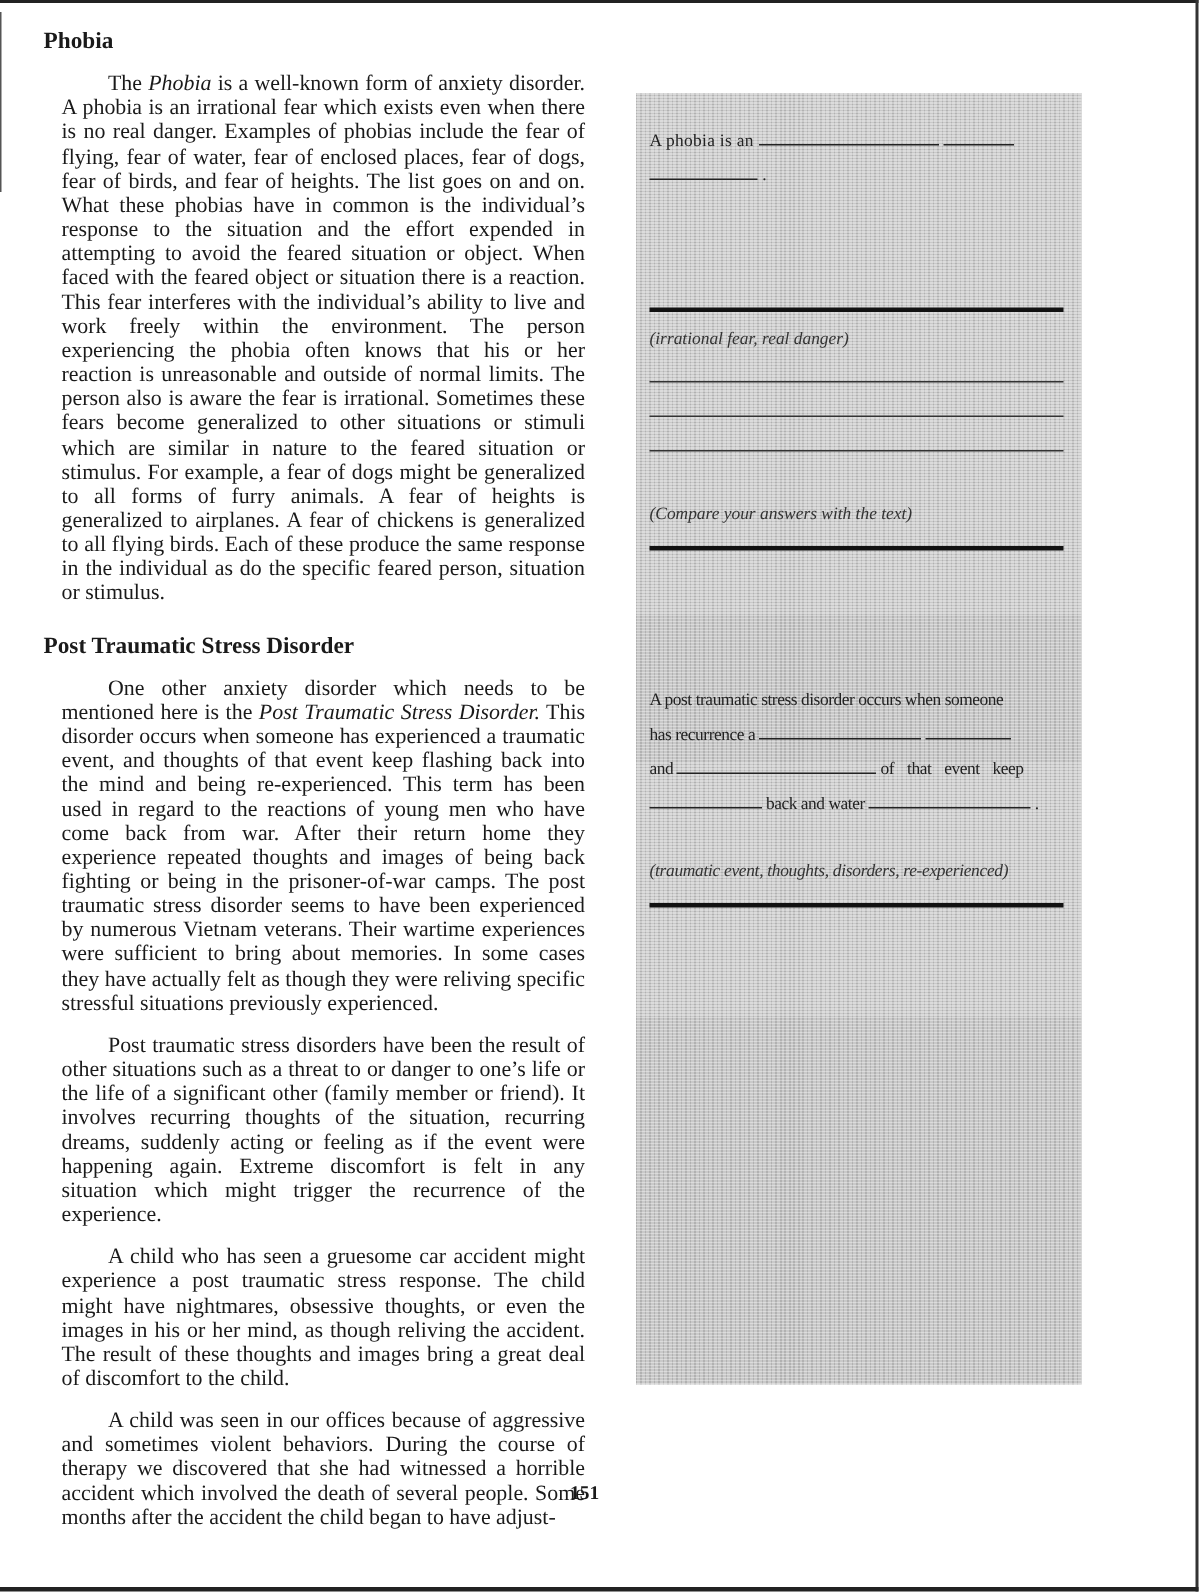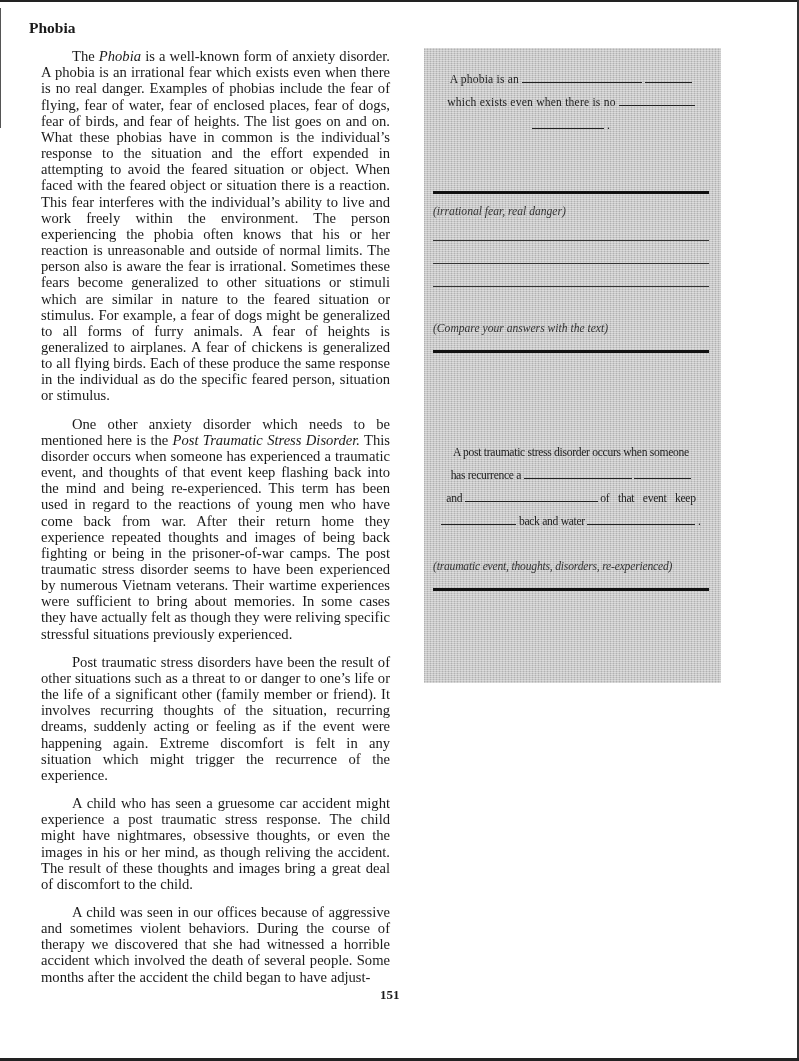--- a/index.html
+++ b/index.html
@@ -18,26 +18,25 @@
     font-size: 14.6px; line-height: 16.15px; text-align: justify;
   }
   .heading {
     font-weight: bold; font-size: 15.5px; margin: 0 0 9px 0; text-align: left;
   }
   .heading.second { margin-top: 19px; }
   .para { margin: 12px; text-indent: 31px; }
   .para em { font-style: italic; }
 
   .panel {
-    position: absolute; left: 424px; top: 48px; width: 297px; height: 635px;
+    position: absolute; left: 424px; top: 62px; width: 297px; height: 861px;
     background-color: #c9c9c9;
     background-image:
       repeating-linear-gradient(0deg, rgba(255,255,255,0.35) 0 1px, transparent 1px 2px),
       repeating-linear-gradient(90deg, rgba(0,0,0,0.12) 0 1px, transparent 1px 3px);
-    text-align: center;
   }
   .panel .q {
     position: absolute; left: 9px; width: 276px;
     font-size: 11.6px; line-height: 23px; color: #222;
     letter-spacing: 0.2px;
   }
   .blank { display: inline-block; border-bottom: 1px solid #222; height: 11px; vertical-align: baseline; }
   .answer { position: absolute; left: 9px; font-style: italic; font-size: 11.6px; color: #333; }
   .rule-thick { position: absolute; left: 9px; width: 276px; height: 3px; background: #111; }
   .rule-line { position: absolute; left: 9px; width: 276px; height: 1px; background: #333; }
@@ -51,31 +50,31 @@
 
 <div class="scan-top"></div>
 <div class="scan-left"></div>
 <div class="scan-right"></div>
 <div class="scan-bottom"></div>
 
 <div class="col-left">
   <h2 class="heading">Phobia</h2>
   <p class="para"><span>The </span><em>Phobia</em><span> is a well-known form of anxiety disorder. A phobia is an irrational fear which exists even when there is no real danger. Examples of phobias include the fear of flying, fear of water, fear of enclosed places, fear of dogs, fear of birds, and fear of heights. The list goes on and on. What these phobias have in common is the individual’s response to the situation and the effort expended in attempting to avoid the feared situation or object. When faced with the feared object or situation there is a reaction. This fear interferes with the individual’s ability to live and work freely within the environment. The person experiencing the phobia often knows that his or her reaction is unreasonable and outside of normal limits. The person also is aware the fear is irrational. Sometimes these fears become generalized to other situations or stimuli which are similar in nature to the feared situation or stimulus. For example, a fear of dogs might be generalized to all forms of furry animals. A fear of heights is generalized to airplanes. A fear of chickens is generalized to all flying birds. Each of these produce the same response in the individual as do the specific feared person, situation or stimulus.</span></p>
 
+  <h2 class="heading second">Post Traumatic Stress Disorder</h2>
   <p class="para"><span>One other anxiety disorder which needs to be mentioned here is the </span><em>Post Traumatic Stress Disorder.</em><span> This disorder occurs when someone has experienced a traumatic event, and thoughts of that event keep flashing back into the mind and being re-experienced. This term has been used in regard to the reactions of young men who have come back from war. After their return home they experience repeated thoughts and images of being back fighting or being in the prisoner-of-war camps. The post traumatic stress disorder seems to have been experienced by numerous Vietnam veterans. Their wartime experiences were sufficient to bring about memories. In some cases they have actually felt as though they were reliving specific stressful situations previously experienced.</span></p>
   <p class="para">Post traumatic stress disorders have been the result of other situations such as a threat to or danger to one’s life or the life of a significant other (family member or friend). It involves recurring thoughts of the situation, recurring dreams, suddenly acting or feeling as if the event were happening again. Extreme discomfort is felt in any situation which might trigger the recurrence of the experience.</p>
   <p class="para">A child who has seen a gruesome car accident might experience a post traumatic stress response. The child might have nightmares, obsessive thoughts, or even the images in his or her mind, as though reliving the accident. The result of these thoughts and images bring a great deal of discomfort to the child.</p>
   <p class="para">A child was seen in our offices because of aggressive and sometimes violent behaviors. During the course of therapy we discovered that she had witnessed a horrible accident which involved the death of several people. Some months after the accident the child began to have adjust-</p>
 </div>
 
 <div class="panel">
 
   <div class="q" style="top:20px;">
     <div><span>A phobia is an</span> <span class="blank" style="width:120px;"></span> <span class="blank" style="width:47px;"></span></div>
-    <div><span>which exists even when there is no</span> <span class="blank" style="width:76px;"></span></div>
     <div><span class="blank" style="width:72px;"></span> <span>.</span></div>
   </div>
   <div class="answer" style="top:114px;margin-top:43px;">(irrational fear, real danger)</div>
   <div class="rule-thick" style="top:143px;"></div>
 
   <div class="rule-line" style="top:192px;"></div>
   <div class="rule-line" style="top:215px;"></div>
   <div class="rule-line" style="top:238px;"></div>
   <div class="answer" style="top:274px;">(Compare your answers with the text)</div>
   <div class="rule-thick" style="top:302px;"></div>

